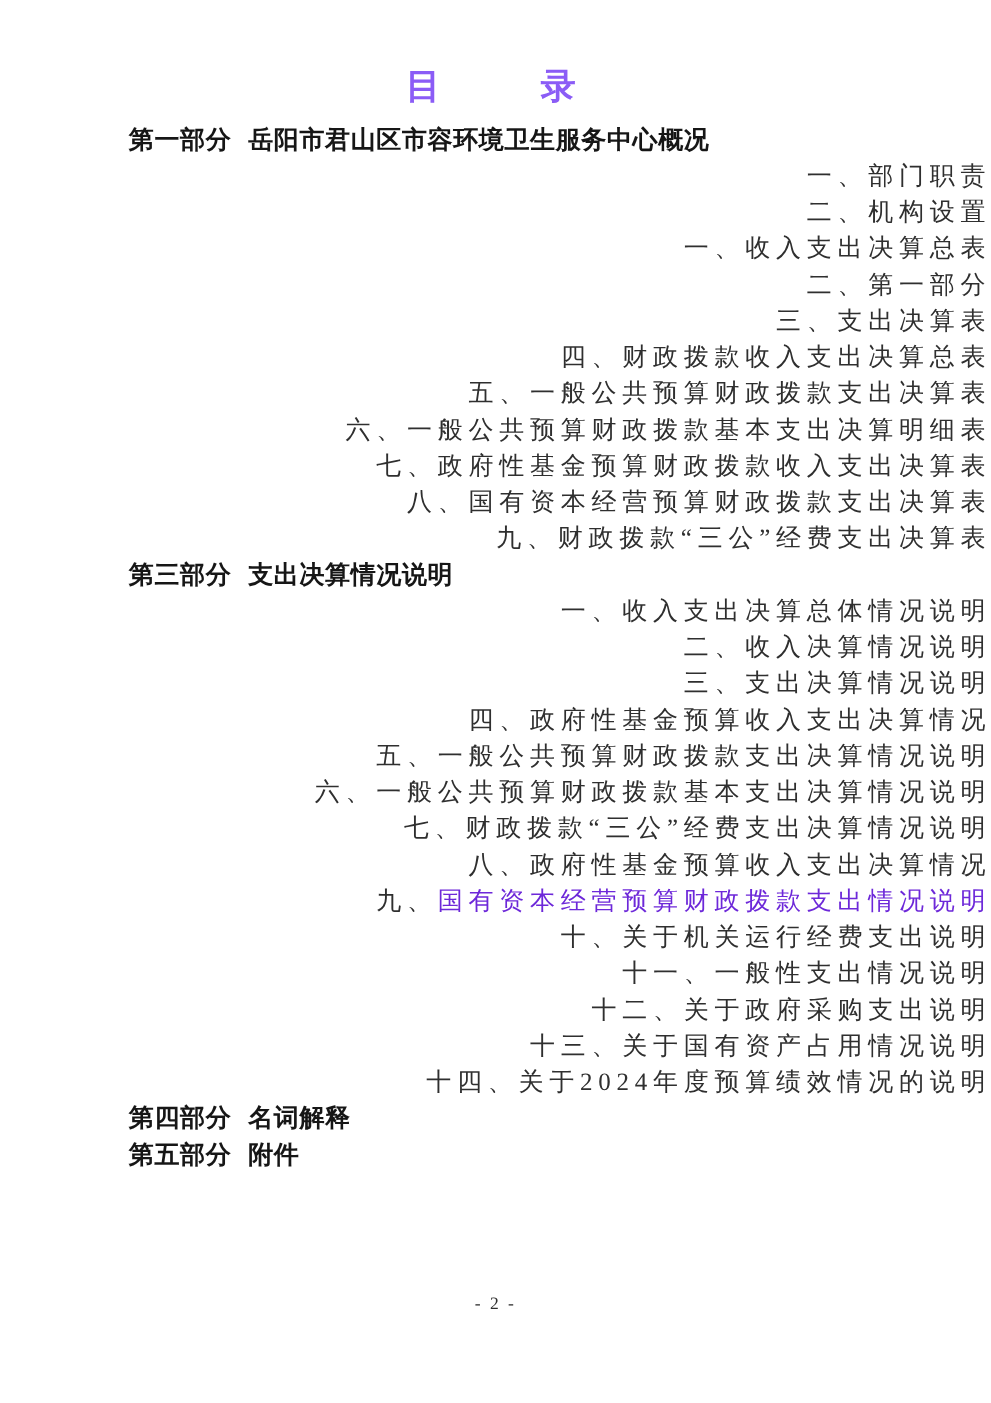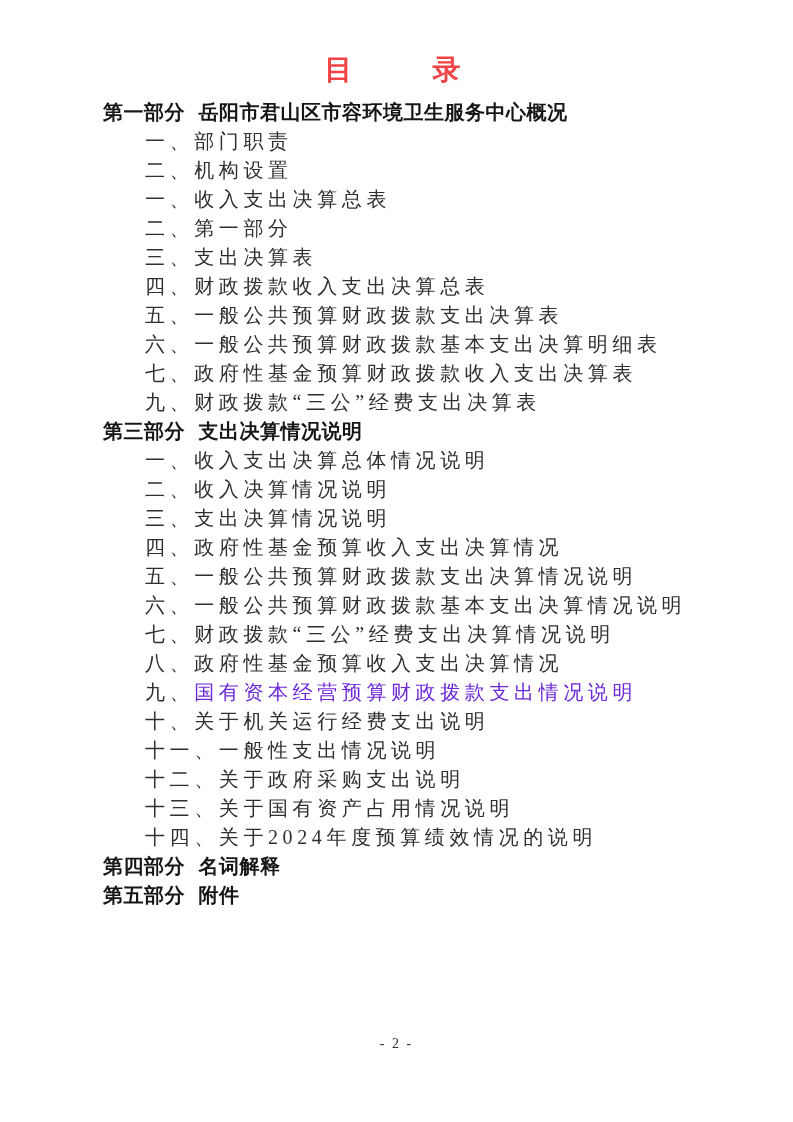--- a/index.html
+++ b/index.html
@@ -18,21 +18,21 @@
   .doc-title {
     position: absolute;
     top: 51px;
     left: 0;
     width: 100%;
     height: 38px;
     line-height: 38px;
     text-align: center;
     font-size: 28px;
     font-weight: bold;
-    color: #ef4444;
+    color: #8b5cf6;
     letter-spacing: 8px;
     white-space: pre;
   }
   .toc {
     position: absolute;
     top: 98px;
     left: 0;
     width: 100%;
   }
   .line {
@@ -45,20 +45,21 @@
     padding-left: 103px;
     font-weight: bold;
     color: #161616;
     letter-spacing: 0.5px;
     word-spacing: 8px;
   }
   .line.i {
     padding-left: 145px;
     color: #2f2f2f;
     letter-spacing: 4.6px;
+    text-align: right;
   }
   .muted {
     color: #6d28d9;
   }
   .page-footer {
     position: absolute;
     top: 1033px;
     left: 0;
     width: 100%;
     height: 22px;
@@ -83,20 +84,21 @@
     <div class="line i">一、部门职责</div>
     <div class="line i">二、机构设置</div>
 
     <div class="line i">一、收入支出决算总表</div>
     <div class="line i">二、第一部分</div>
     <div class="line i">三、支出决算表</div>
     <div class="line i">四、财政拨款收入支出决算总表</div>
     <div class="line i">五、一般公共预算财政拨款支出决算表</div>
     <div class="line i">六、一般公共预算财政拨款基本支出决算明细表</div>
     <div class="line i">七、政府性基金预算财政拨款收入支出决算表</div>
+    <div class="line i">八、国有资本经营预算财政拨款支出决算表</div>
     <div class="line i">九、财政拨款“三公”经费支出决算表</div>
 
     <div class="line h">第三部分 支出决算情况说明</div>
     <div class="line i">一、收入支出决算总体情况说明</div>
     <div class="line i">二、收入决算情况说明</div>
     <div class="line i">三、支出决算情况说明</div>
     <div class="line i">四、政府性基金预算收入支出决算情况</div>
     <div class="line i">五、一般公共预算财政拨款支出决算情况说明</div>
     <div class="line i">六、一般公共预算财政拨款基本支出决算情况说明</div>
     <div class="line i">七、财政拨款“三公”经费支出决算情况说明</div>

